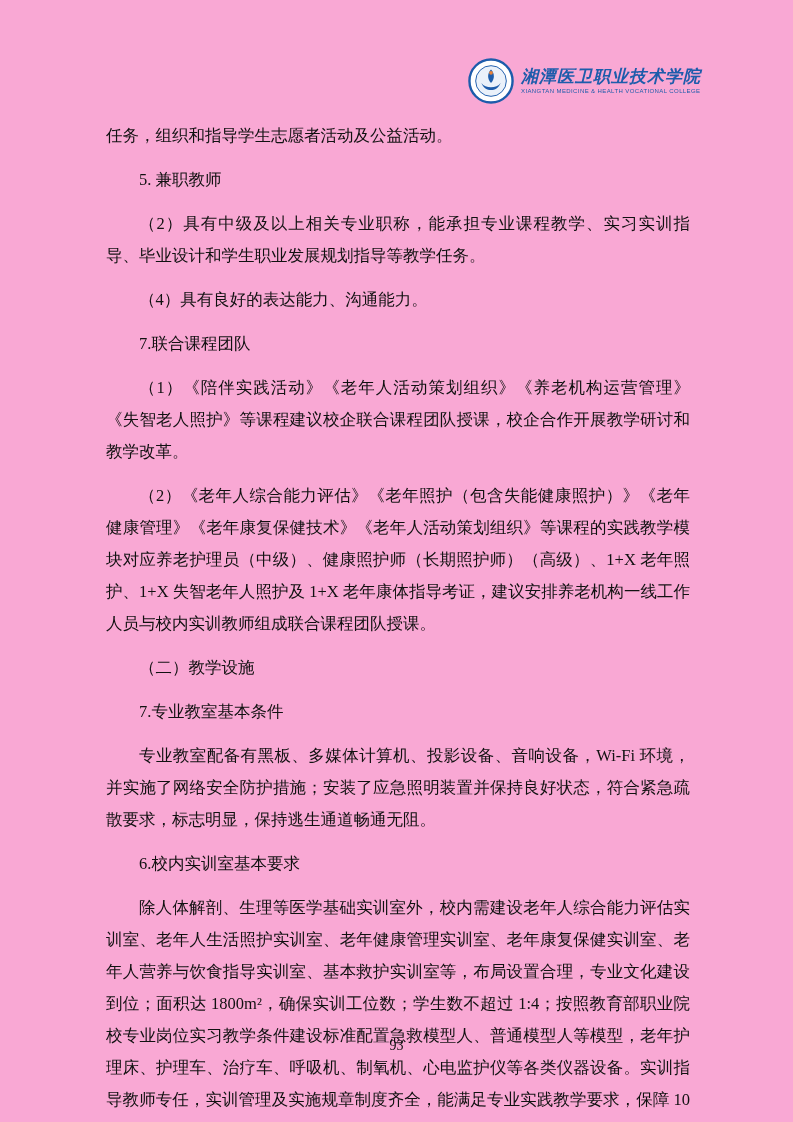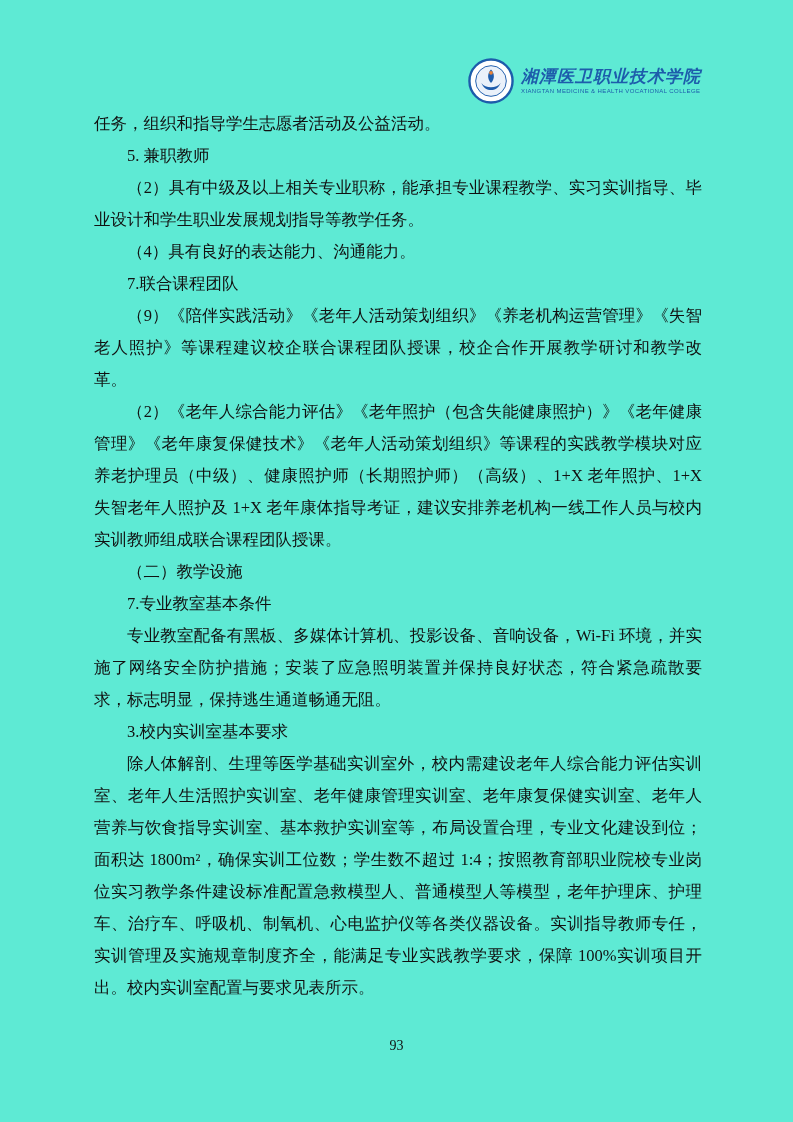--- a/index.html
+++ b/index.html
@@ -4,21 +4,21 @@
 <style>
   html, body {
     margin: 0;
     padding: 0;
     background: #ffffff;
   }
   .page {
     position: relative;
     width: 793px;
     height: 1122px;
-    background: #5eead4;
+    background: #f9a8d4;
     overflow: hidden;
     font-family: "Liberation Serif", "DejaVu Serif", serif;
     color: #111111;
   }
 
   
   .header {
     position: absolute;
     top: 58px;
     right: 92px;
@@ -59,21 +59,21 @@
     position: absolute;
     top: 108px;
     left: 94px;
     width: 608px;
     font-size: 16.5px;
     line-height: 32px;
     text-align: justify;
     word-break: break-all;
   }
   .para {
-    margin: 0;
+    margin: 12px;
     padding: 0;
   }
   .para.indent {
     text-indent: 2em;
   }
   .para.bold {
     font-weight: normal;
   }
 
   
@@ -105,24 +105,24 @@
       <div class="logo-en">XIANGTAN MEDICINE &amp; HEALTH VOCATIONAL COLLEGE</div>
     </div>
   </div>
 
   <div class="content">
     <p class="para">任务，组织和指导学生志愿者活动及公益活动。</p>
     <p class="para indent">5. 兼职教师</p>
     <p class="para indent">（2）具有中级及以上相关专业职称，能承担专业课程教学、实习实训指导、毕业设计和学生职业发展规划指导等教学任务。</p>
     <p class="para indent">（4）具有良好的表达能力、沟通能力。</p>
     <p class="para indent">7.联合课程团队</p>
-    <p class="para indent">（9）《陪伴实践活动》《老年人活动策划组织》《养老机构运营管理》《失智老人照护》等课程建议校企联合课程团队授课，校企合作开展教学研讨和教学改革。</p>
+    <p class="para indent">（1）《陪伴实践活动》《老年人活动策划组织》《养老机构运营管理》《失智老人照护》等课程建议校企联合课程团队授课，校企合作开展教学研讨和教学改革。</p>
     <p class="para indent">（2）《老年人综合能力评估》《老年照护（包含失能健康照护）》《老年健康管理》《老年康复保健技术》《老年人活动策划组织》等课程的实践教学模块对应养老护理员（中级）、健康照护师（长期照护师）（高级）、1+X 老年照护、1+X 失智老年人照护及 1+X 老年康体指导考证，建议安排养老机构一线工作人员与校内实训教师组成联合课程团队授课。</p>
     <p class="para indent bold">（二）教学设施</p>
     <p class="para indent">7.专业教室基本条件</p>
     <p class="para indent">专业教室配备有黑板、多媒体计算机、投影设备、音响设备，Wi-Fi 环境，并实施了网络安全防护措施；安装了应急照明装置并保持良好状态，符合紧急疏散要求，标志明显，保持逃生通道畅通无阻。</p>
-    <p class="para indent">3.校内实训室基本要求</p>
+    <p class="para indent">6.校内实训室基本要求</p>
     <p class="para indent">除人体解剖、生理等医学基础实训室外，校内需建设老年人综合能力评估实训室、老年人生活照护实训室、老年健康管理实训室、老年康复保健实训室、老年人营养与饮食指导实训室、基本救护实训室等，布局设置合理，专业文化建设到位；面积达 1800m²，确保实训工位数；学生数不超过 1:4；按照教育部职业院校专业岗位实习教学条件建设标准配置急救模型人、普通模型人等模型，老年护理床、护理车、治疗车、呼吸机、制氧机、心电监护仪等各类仪器设备。实训指导教师专任，实训管理及实施规章制度齐全，能满足专业实践教学要求，保障 100%实训项目开出。校内实训室配置与要求见表所示。</p>
   </div>
 
   <div class="footer">93</div>
 
 </div>
 
 </body></html>

